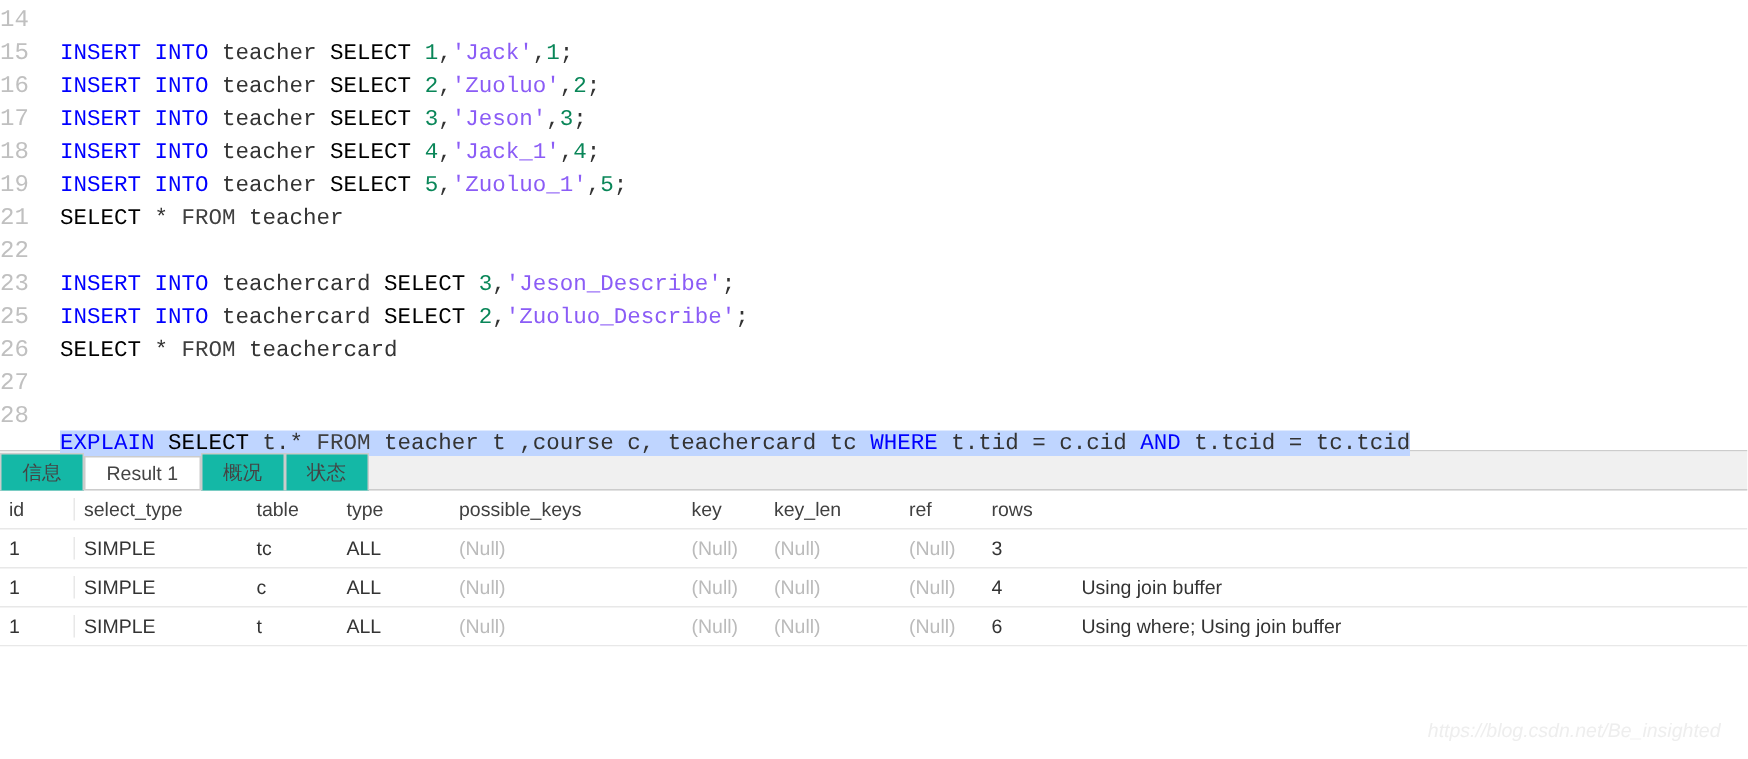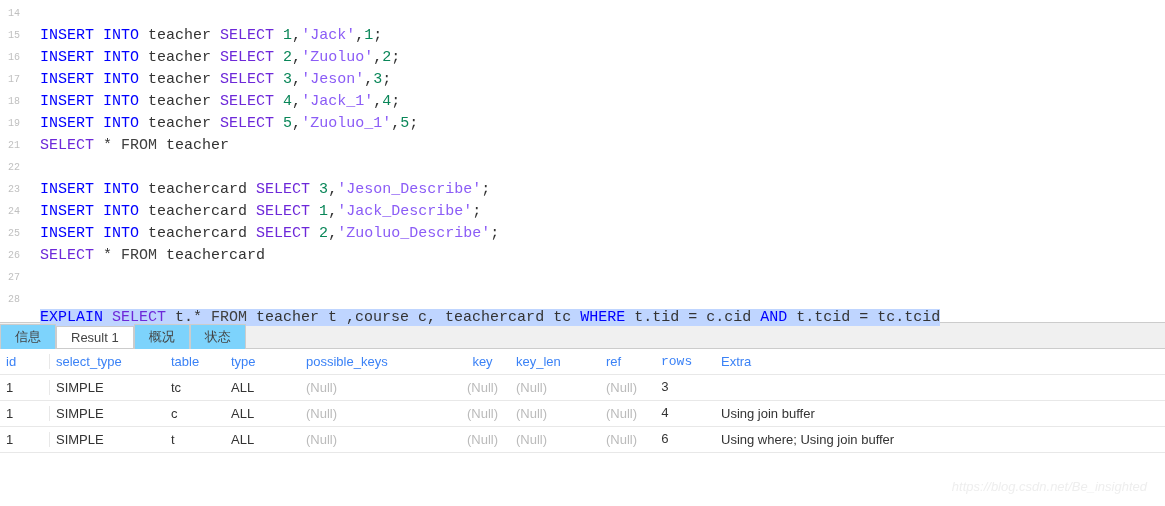--- a/index.html
+++ b/index.html
@@ -1,53 +1,53 @@
 <!DOCTYPE html>
 <html><head>
   <meta charset="utf-8">
   <style>
     * { margin: 0; padding: 0; box-sizing: border-box; }
     body { font-family: Consolas, "Courier New", monospace; font-size: 15px; background: #fff; color: #333; }
     
     .editor { padding: 2px 0; background: #fff; }
     .line { display: flex; align-items: center; height: 22px; }
-    .gutter { width: 40px; text-align: center; padding-right: 12px; color: #C0C0C0; user-select: none; font-size: 10px; }
+    .gutter { width: 40px; text-align: left; padding-right: 12px; color: #C0C0C0; user-select: none; font-size: 16px; }
     .code { white-space: pre; font-family: Consolas, "Courier New", monospace; }
     .code.highlighted { background: #BFD5FF; margin-top: 36px; }
     
     .kw-insert { color: #0000FF; }
     .kw-into { color: #0000FF; }
-    .kw-select { color: #6d28d9; }
+    .kw-select { color: #000000; }
     .kw-from { color: #404040; }
     .kw-where { color: #0000FF; }
     .kw-and { color: #0000FF; }
     .kw-explain { color: #0000FF; }
     .ident { color: #333; }
     .num { color: #098658; }
     .str { color: #8b5cf6; }
     .punct { color: #333; }
     
     .tabs-container { border-top: 1px solid #ccc; margin-top: 10px; }
     .tabs { display: flex; align-items: center; background: #f0f0f0; height: 26px; border-bottom: 1px solid #ccc; font-family: "Microsoft YaHei", sans-serif; font-size: 13px; }
-    .tab { padding: 3px 14px; border: 1px solid #ccc; border-bottom: none; background: #7dd3fc; margin-top: 1px; color: #444; cursor: pointer; }
+    .tab { padding: 3px 14px; border: 1px solid #ccc; border-bottom: none; background: #14b8a6; margin-top: 1px; color: #444; cursor: pointer; }
     .tab.active { background: #fff; position: relative; top: 1px; }
     
     .result-grid { font-family: "Microsoft YaHei", Tahoma, sans-serif; font-size: 13px; }
     .grid-row { display: flex; border-bottom: 1px solid #e8e8e8; height: 26px; align-items: center; }
-    .grid-header .cell { color: #3b82f6; font-weight: normal; }
+    .grid-header .cell { color: #404040; font-weight: normal; }
     .cell { padding: 0 6px; overflow: hidden; white-space: nowrap; }
     .col-id { width: 50px; border-right: 1px solid #e8e8e8; }
     .col-select-type { width: 115px; }
     .col-table { width: 60px; }
     .col-type { width: 75px; }
     .col-possible-keys { width: 155px; }
-    .col-key { width: 55px; text-align: center; }
+    .col-key { width: 55px; }
     .col-key-len { width: 90px; }
     .col-ref { width: 55px; }
-    .col-rows { width: 60px; font-family: Liberation Mono, monospace; }
+    .col-rows { width: 60px; }
     .col-extra { width: 300px; }
     .null-val { color: #bbb; }
     
     .watermark { position: absolute; right: 18px; bottom: 12px; color: #eee; font-family: Arial, sans-serif; font-size: 13px; font-style: italic; }
   </style>
 </head>
 <body>
 
 <div class="editor" id="editor">
     <div class="line">
@@ -80,24 +80,20 @@
     </div>
     <div class="line">
       <div class="gutter">22</div>
       <div class="code"></div>
     </div>
     <div class="line">
       <div class="gutter">23</div>
       <div class="code"><span class="kw-insert">INSERT</span><span class="ident"> </span><span class="kw-into">INTO</span><span class="ident"> teachercard </span><span class="kw-select">SELECT</span><span class="ident"> </span><span class="num">3</span><span class="punct">,</span><span class="str">'Jeson_Describe'</span><span class="punct">;</span></div>
     </div>
     <div class="line">
-      <div class="gutter">24</div>
-      <div class="code"><span class="kw-insert">INSERT</span><span class="ident"> </span><span class="kw-into">INTO</span><span class="ident"> teachercard </span><span class="kw-select">SELECT</span><span class="ident"> </span><span class="num">1</span><span class="punct">,</span><span class="str">'Jack_Describe'</span><span class="punct">;</span></div>
-    </div>
-    <div class="line">
       <div class="gutter">25</div>
       <div class="code"><span class="kw-insert">INSERT</span><span class="ident"> </span><span class="kw-into">INTO</span><span class="ident"> teachercard </span><span class="kw-select">SELECT</span><span class="ident"> </span><span class="num">2</span><span class="punct">,</span><span class="str">'Zuoluo_Describe'</span><span class="punct">;</span></div>
     </div>
     <div class="line">
       <div class="gutter">26</div>
       <div class="code"><span class="kw-select">SELECT</span><span class="ident"> * </span><span class="kw-from">FROM</span><span class="ident"> teachercard</span></div>
     </div>
     <div class="line">
       <div class="gutter">27</div>
       <div class="code"></div>
@@ -119,21 +115,20 @@
       <div class="grid-row grid-header">
         <div class="cell col-id">id</div>
         <div class="cell col-select-type">select_type</div>
         <div class="cell col-table">table</div>
         <div class="cell col-type">type</div>
         <div class="cell col-possible-keys">possible_keys</div>
         <div class="cell col-key">key</div>
         <div class="cell col-key-len">key_len</div>
         <div class="cell col-ref">ref</div>
         <div class="cell col-rows">rows</div>
-        <div class="cell col-extra">Extra</div>
       </div>
       <div class="grid-row">
         <div class="cell col-id">1</div>
         <div class="cell col-select-type">SIMPLE</div>
         <div class="cell col-table">tc</div>
         <div class="cell col-type">ALL</div>
         <div class="cell col-possible-keys"><span class="null-val">(Null)</span></div>
         <div class="cell col-key"><span class="null-val">(Null)</span></div>
         <div class="cell col-key-len"><span class="null-val">(Null)</span></div>
         <div class="cell col-ref"><span class="null-val">(Null)</span></div>

